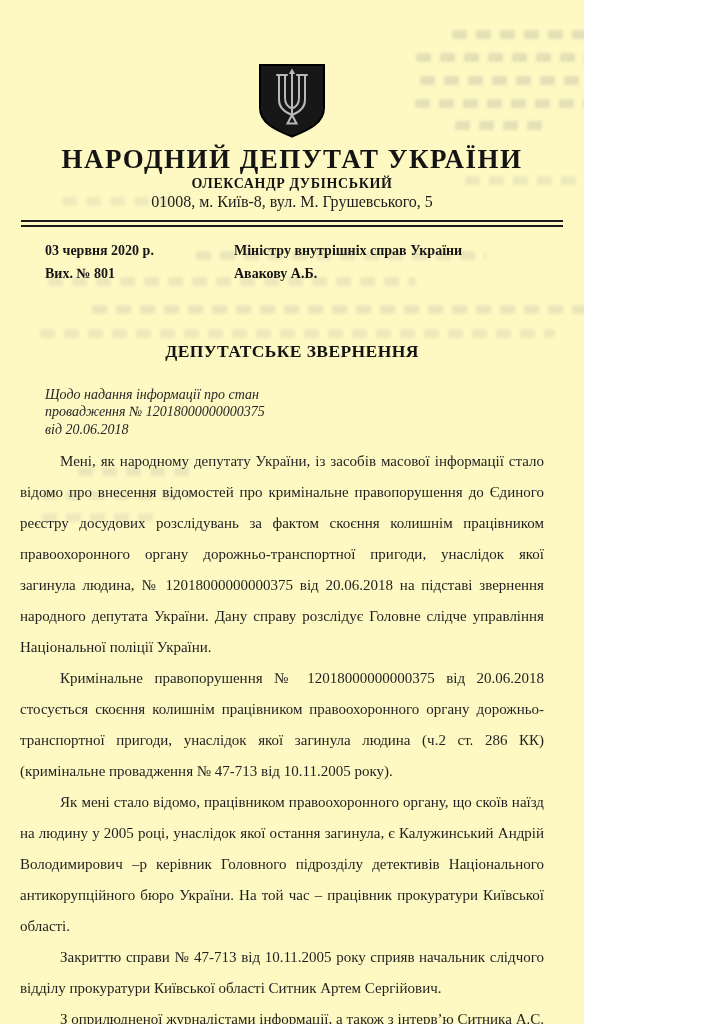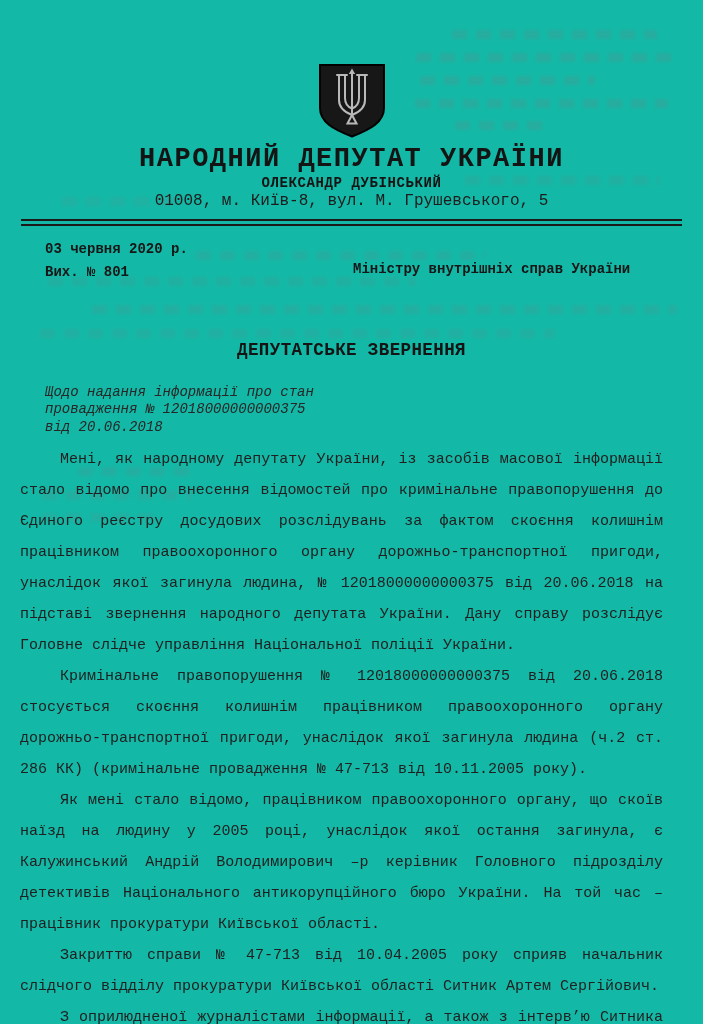--- a/index.html
+++ b/index.html
@@ -1,22 +1,22 @@
 <!DOCTYPE html>
 <html lang="uk"><head>
 <meta charset="utf-8">
 <style>
   html, body { margin: 0; padding: 0; }
   .page {
     position: relative;
-    width: 703px;
+    width: 584px;
     height: 1024px;
-    background: #14b8a6;
+    background: #fef9c3;
     overflow: hidden;
-    font-family: Liberation Mono, monospace;
+    font-family: Liberation Serif, serif;
     color: #1f1f1f;
     box-sizing: border-box;
   }
   .content { position: relative; z-index: 2; }
 
   
   .letterhead { text-align: center; padding-top: 62px; }
   .emblem-wrap { width: 74px; height: 78px; margin: 0 auto; }
   .org-name {
     font-weight: bold; font-size: 27px; letter-spacing: 1.5px;
@@ -35,21 +35,21 @@
     border-bottom: 2px solid #1b1b1b;
   }
 
   
   .meta-row {
     display: flex; justify-content: space-between;
     margin: 12px 30px 0 45px;
     font-weight: bold; font-size: 14px; line-height: 23px;
     color: #161616;
   }
-  .meta-right { width: 320px; margin-top: 20px; }
+  .meta-right { width: 320px; }
 
   
   .doc-title {
     text-align: center; font-weight: bold; font-size: 17.5px;
     letter-spacing: 0.4px; margin-top: 56px; color: #141414;
   }
   .subject {
     margin: 24px 0 0 45px;
     font-style: italic; font-size: 14px; line-height: 17.5px;
     color: #262626;
@@ -132,36 +132,37 @@
 
     <div class="header-rule"></div>
 
     <div class="meta-row">
       <div class="meta-left">
         <div>03 червня 2020 р.</div>
         <div>Вих. № 801</div>
       </div>
       <div class="meta-right">
         <div>Міністру внутрішніх справ України</div>
+        <div>Авакову А.Б.</div>
       </div>
     </div>
 
     <div class="doc-title">ДЕПУТАТСЬКЕ ЗВЕРНЕННЯ</div>
 
     <div class="subject">
       <div>Щодо надання інформації про стан</div>
       <div>провадження №  12018000000000375</div>
       <div>від 20.06.2018</div>
     </div>
 
 
     <div class="body-text">
       <p>Мені, як народному депутату України, із засобів масової інформації стало відомо про внесення відомостей про кримінальне правопорушення до Єдиного реєстру досудових розслідувань за фактом скоєння колишнім працівником правоохоронного органу дорожньо-транспортної пригоди, унаслідок якої загинула людина, № 12018000000000375 від 20.06.2018 на підставі звернення народного депутата України. Дану справу розслідує Головне слідче управління Національної поліції України.</p>
       <p>Кримінальне правопорушення № 12018000000000375 від 20.06.2018 стосується скоєння колишнім працівником правоохоронного органу дорожньо-транспортної пригоди, унаслідок якої загинула людина (ч.2 ст. 286 КК) (кримінальне провадження № 47-713 від 10.11.2005 року).</p>
       <p>Як мені стало відомо, працівником правоохоронного органу, що скоїв наїзд на людину у 2005 році, унаслідок якої остання загинула, є Калужинський Андрій Володимирович –р керівник Головного підрозділу детективів Національного антикорупційного бюро України. На той час – працівник прокуратури Київської області.</p>
-      <p>Закриттю справи № 47-713 від 10.04.2005 року сприяв начальник слідчого відділу прокуратури Київської області Ситник Артем Сергійович.</p>
+      <p>Закриттю справи № 47-713 від 10.11.2005 року сприяв начальник слідчого відділу прокуратури Київської області Ситник Артем Сергійович.</p>
       <p>З оприлюдненої журналістами інформації, а також з інтерв’ю Ситника А.С. вбачається, що Ситник А.С. та Калужинський А.В. перебувають у близьких дружніх стосунках (є кумами).</p>
     </div>
 
     <div class="page-number">1</div>
 
   </div>
 </div>
 
 </body></html>

